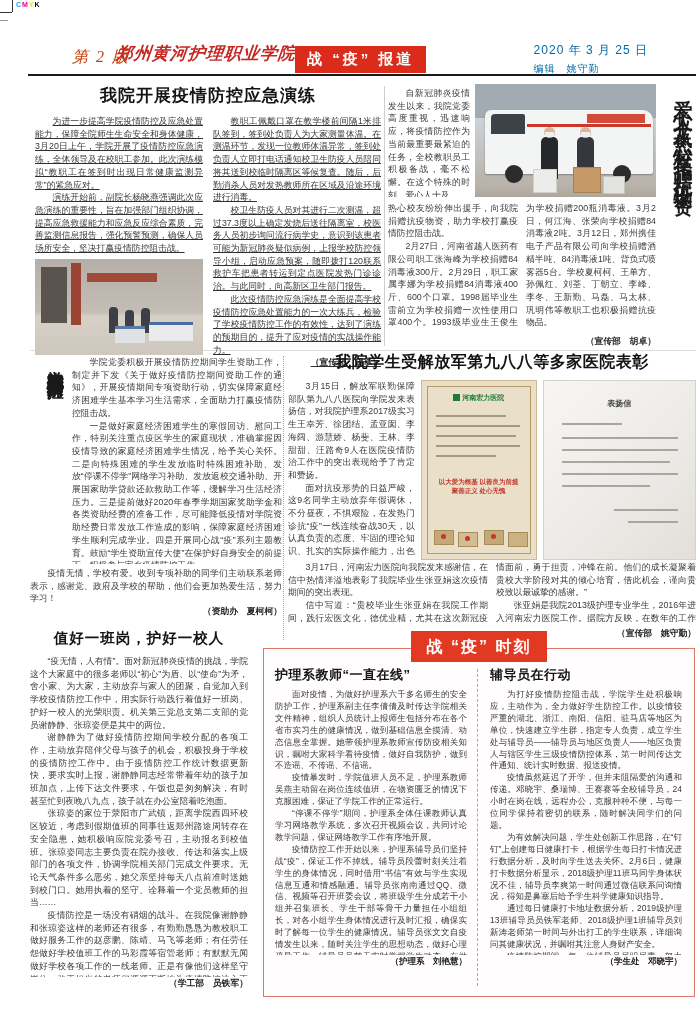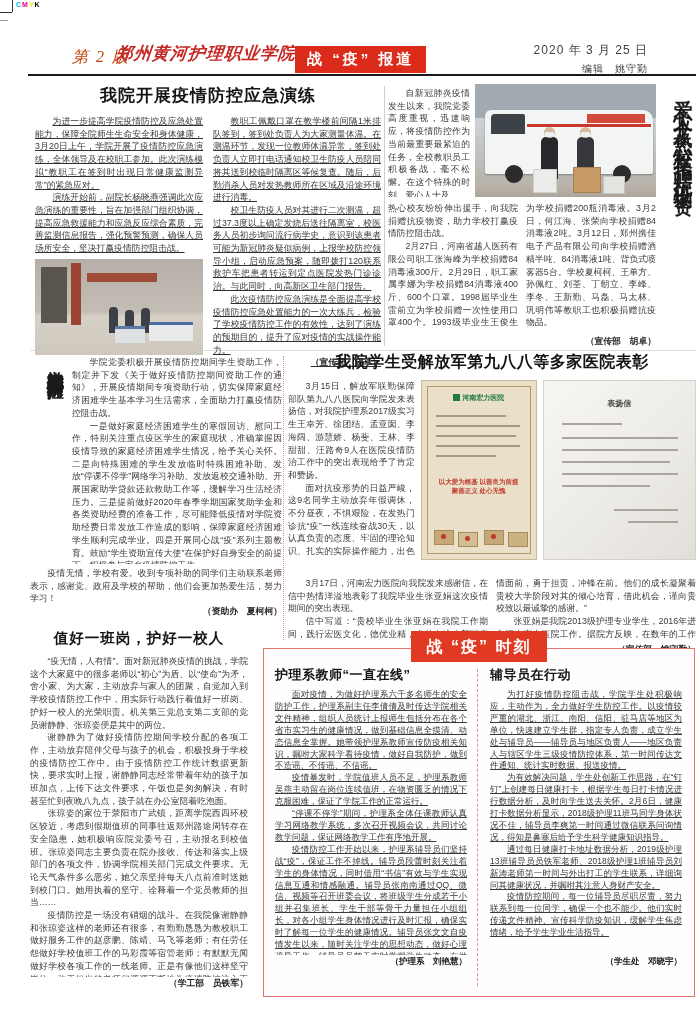--- a/index.html
+++ b/index.html
@@ -11,21 +11,21 @@
   .regmark-h2{position:absolute;left:0;top:20px;width:8px;height:1px;background:#999;}
   .cmyk{position:absolute;left:16px;top:1px;font-size:7px;font-weight:bold;letter-spacing:1px;}
   .cmyk span{display:inline-block;}
   .c-c{color:#00aeef}.c-m{color:#ec008c}.c-y{color:#f5e400}.c-k{color:#000}
   .page-label{position:absolute;left:72px;top:47px;font-size:16px;color:#c2410c;
         font-family:"Liberation Serif","DejaVu Serif",serif;letter-spacing:2px;font-style:italic;}
   .masthead{position:absolute;left:116px;top:42px;font-size:17px;font-weight:bold;color:#c52723;
         font-style:italic;transform:skewX(-6deg);letter-spacing:1px;white-space:nowrap;}
   .banner{position:absolute;left:295px;top:46px;background:#db2b1b;color:#fff;font-weight:bold;
         font-size:15px;padding:4px 12px;letter-spacing:3px;}
-  .dateblock{position:absolute;right:52px;top:42px;text-align:right;color:#404040;}
+  .dateblock{position:absolute;right:52px;top:42px;text-align:left;color:#0369a1;}
   .dateblock .d1{font-size:12px;letter-spacing:1px;}
   .dateblock .d2{font-size:10px;margin-top:3px;letter-spacing:1px;}
   .head-rule{position:absolute;left:28px;top:74px;width:668px;height:2px;background:#1a1a1a;}
   
   .bodytxt p{margin:0;font-size:8.8px;line-height:12.7px;text-align:justify;text-indent:2em;color:#3a3a3a;}
   .byline{font-size:8.8px;font-weight:bold;text-align:right;color:#222;margin-top:1px;}
   .art-title{font-weight:bold;text-align:center;color:#141414;}
   .v-title{writing-mode:vertical-rl;font-weight:bold;color:#1a1a1a;text-align:left;}
   
   .div-ab{position:absolute;left:384px;top:86px;width:1px;height:260px;background:#cfcfcf;}
@@ -80,35 +80,35 @@
   .photoD1 .frame{position:absolute;left:5px;top:5px;right:5px;bottom:5px;border:1px solid #b49a66;}
   .photoD1 .hosp{position:absolute;left:0;top:12px;width:100%;text-align:center;font-size:7px;font-weight:bold;color:#1f7a3c;}
   .photoD1 .hosp .sq{display:inline-block;width:7px;height:7px;background:#1f7a3c;margin-right:2px;vertical-align:-1px;}
   .photoD1 .tline{position:absolute;left:14px;height:2px;background:#a29a86;}
   .photoD1 .slogan{position:absolute;left:0;top:96px;width:100%;text-align:center;font-size:6.5px;font-weight:bold;color:#c0392b;line-height:9px;}
   .photoD1 .plaque{position:absolute;bottom:14px;width:18px;height:13px;background:#c4a878;border:1px solid #a88c58;}
   .photoD1 .seal{position:absolute;width:5px;height:5px;border-radius:50%;background:#c0392b;top:3px;left:6px;}
   .photoD2{position:relative;width:153px;height:178px;background:linear-gradient(135deg,#f7f6f3 0%,#eceae6 60%,#e2dfda 100%);border:1px solid #d5d2cc;overflow:hidden;}
   .photoD2 .lt{position:absolute;left:0;top:17px;width:100%;text-align:center;font-size:8px;font-weight:bold;color:#454545;}
   .photoD2 .ln{position:absolute;left:18px;height:2px;background:#aaa69e;}
-  .bodyD-low{column-count:2;column-gap:8px;height:66px;overflow:hidden;margin-top:17px;}
+  .bodyD-low{column-count:2;column-gap:8px;height:66px;overflow:hidden;margin-top:1px;}
   
   .artE{position:absolute;left:30px;top:629px;width:218px;}
   .artE .art-title{font-size:14.5px;letter-spacing:1px;margin-bottom:7px;}
   .bodyE{height:322px;overflow:hidden;}
   
   .boxF{position:absolute;left:263px;top:648px;width:430px;height:347px;border:1px solid #e0766a;background:#fffdfd;}
   .badgeF{position:absolute;left:147px;top:-18px;width:136px;height:31px;background:#e23a22;color:#fff;
         font-size:16px;font-weight:bold;letter-spacing:2px;text-align:center;line-height:31px;}
   .divF{position:absolute;left:213px;top:20px;bottom:10px;width:0;border-left:1px dashed #dd9488;}
   .colF{position:absolute;top:17px;width:192px;}
   .colF.l{left:11px}.colF.r{left:226px}
   .colF .ftitle{font-size:13px;font-weight:bold;text-align:left;color:#141414;margin-bottom:5px;letter-spacing:.5px;}
   .colF .fbody{height:266px;overflow:hidden;}
-  .colF .fbody p{font-size:8.5px;line-height:11.9px;text-decoration:underline;}
+  .colF .fbody p{font-size:8.5px;line-height:11.9px;}
   .colF .byline{font-size:8.5px;}
 </style>
 </head>
 <body>
 
 <div class="page">
 
   <div class="regmark-v"></div>
   <div class="regmark-h"></div>
   <div class="regmark-h2"></div>
@@ -267,20 +267,21 @@
         <p>“停课不停学”期间，护理系全体任课教师认真学习网络教学系统，多次召开视频会议，共同讨论教学问题，保证网络教学工作有序地开展。</p>
         <p>疫情防控工作开始以来，护理系辅导员们坚持战“疫”，保证工作不掉线。辅导员段蕾时刻关注着学生的身体情况，同时借用“书信”有效与学生实现信息互通和情感融通。辅导员张南南通过QQ、微信、视频等召开班委会议，将班级学生分成若干小组并召集班长、学生干部等骨干力量担任小组组长，对各小组学生身体情况进行及时汇报，确保实时了解每一位学生的健康情况。辅导员张文文自疫情发生以来，随时关注学生的思想动态，做好心理疏导工作。辅导员吴鹤天实时掌握学生动态，在做好学生健康摸查工作的同时，引导学生科学战“疫”，合理安排学习时间，保质保量完成网络学习课程。辅导员项喜军作为学生健康成长的知心朋友，密切关注学生身体情况，鼓励学生以积极向上的心态应对疫情，切实做到防疫与育人结合。</p>
       </div>
       <div class="byline">（护理系　刘艳慧）</div>
     </div>
 
     <div class="colF r bodytxt">
       <div class="ftitle">辅导员在行动</div>
       <div class="fbody">
         <p>为打好疫情防控阻击战，学院学生处积极响应，主动作为，全力做好学生防控工作。以疫情较严重的湖北、浙江、南阳、信阳、驻马店等地区为单位，快速建立学生群，指定专人负责，成立学生处与辅导员——辅导员与地区负责人——地区负责人与辖区学生三级疫情防控体系，第一时间传达文件通知、统计实时数据、报送疫情。</p>
+        <p>疫情虽然延迟了开学，但并未阻隔爱的沟通和传递。邓晓宇、桑瑞博、王赛赛等全校辅导员，24小时在岗在线，远程办公，克服种种不便，与每一位同学保持着密切的联系，随时解决同学们的问题。</p>
         <p>为有效解决问题，学生处创新工作思路，在“钉钉”上创建每日健康打卡，根据学生每日打卡情况进行数据分析，及时向学生送去关怀。2月6日，健康打卡数据分析显示，2018级护理11班马同学身体状况不佳，辅导员李爽第一时间通过微信联系问询情况，得知是鼻塞后给予学生科学健康知识指导。</p>
         <p>通过每日健康打卡地址数据分析，2019级护理13班辅导员员铁军老师、2018级护理1班辅导员刘新涛老师第一时间与外出打工的学生联系，详细询问其健康状况，并嘱咐其注意人身财产安全。</p>
         <p>疫情防控期间，每一位辅导员尽职尽责，努力联系到每一位同学，确保一个也不能少。他们实时传递文件精神、宣传科学防疫知识，缓解学生焦虑情绪，给予学生学业生活指导。</p>
       </div>
       <div class="byline">（学生处　邓晓宇）</div>
     </div>
   </div>
 
 </div>
 

